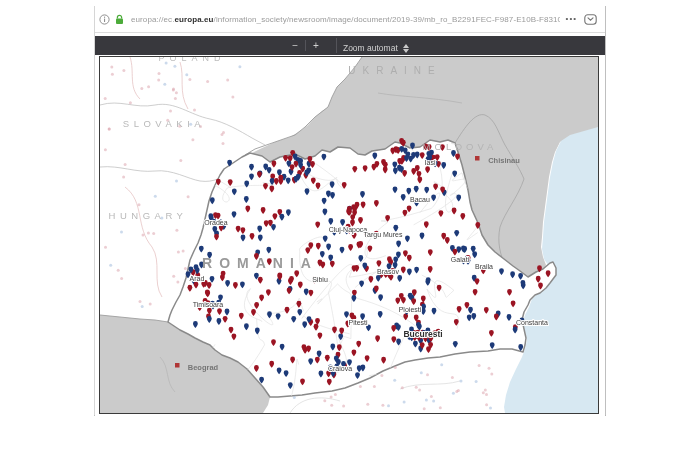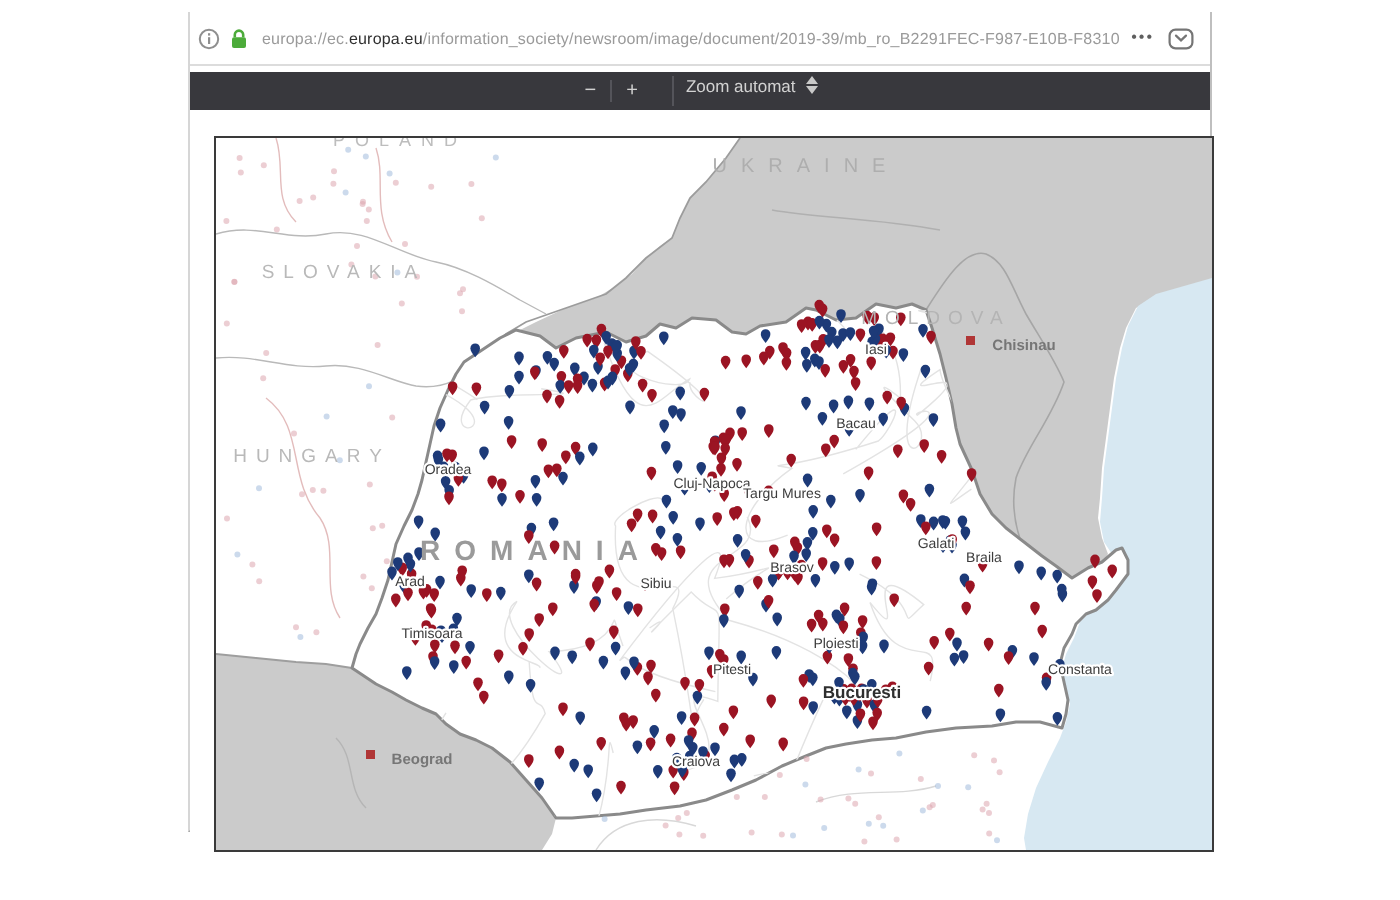--- a/index.html
+++ b/index.html
@@ -14,43 +14,43 @@
   }
   .urlbar{
     height:27px;display:flex;align-items:center;box-sizing:border-box;
     padding:0 8px 0 4px;border-bottom:1px solid #dcdcdc;background:#fff;
   }
   .urlbar .icons-left{display:flex;align-items:center;gap:4px;margin-right:6px;}
   .url-text{
     flex:1;font-size:8px;color:#9a9a9a;white-space:nowrap;overflow:hidden;
     letter-spacing:0.1px;
   }
-  .url-text .domain{color:#303030;font-weight:normal;}
+  .url-text .domain{color:#303030;font-weight:bold;}
   .icons-right{display:flex;align-items:center;gap:7px;margin-left:6px;}
   .dots-btn{font-size:8px;color:#5f5f5f;letter-spacing:1px;cursor:pointer;line-height:1;}
   .gap-strip{height:3px;background:#fff;}
   .pdf-toolbar{
     height:19px;background:#38383d;display:flex;align-items:center;justify-content:center;
     color:#cfcfcf;font-size:9px;
   }
   .tb-btn{
     padding:0 7px;cursor:pointer;height:100%;display:flex;align-items:center;color:#d2d2d2;
     font-size:10px;
   }
   .tb-sep{width:1px;height:11px;background:#54545a;}
   .zoom-select{
-    margin-left:10px;display:flex;align-items:flex-start;gap:5px;cursor:pointer;
+    margin-left:10px;display:flex;align-items:flex-end;gap:5px;cursor:pointer;
     padding:0 6px;height:15px;border-left:1px solid #54545a;
   }
   .zoom-select .val{font-size:8.5px;color:#d2d2d2;}
   .spinner{display:flex;flex-direction:column;gap:1px;}
   .content{position:relative;background:#fff;height:361px;}
   .map-frame{
-    position:absolute;left:12px;top:1px;width:498px;height:356px;
-    border:1.5px solid #3a3a3a;box-sizing:content-box;background:#fff;overflow:hidden;margin-top:12px;
+    position:absolute;left:4px;top:1px;width:498px;height:356px;
+    border:1.5px solid #3a3a3a;box-sizing:content-box;background:#fff;overflow:hidden;
   }
   .map-frame svg{display:block;}
 </style>
 </head>
 <body>
 
 <div class="window">
 
   <div class="urlbar">
     <span class="icons-left">

